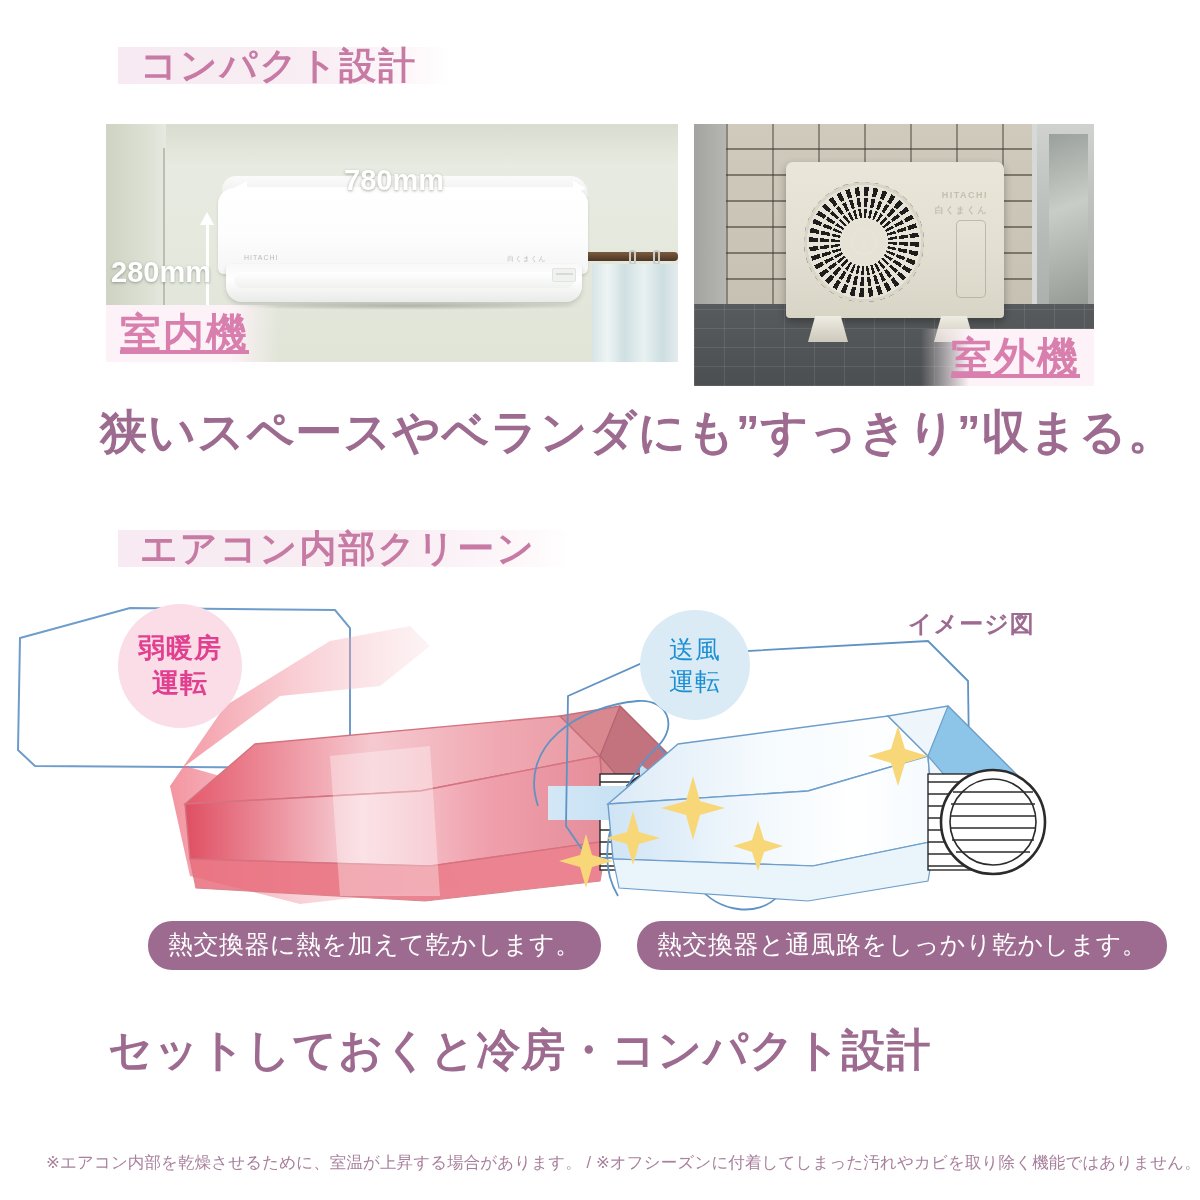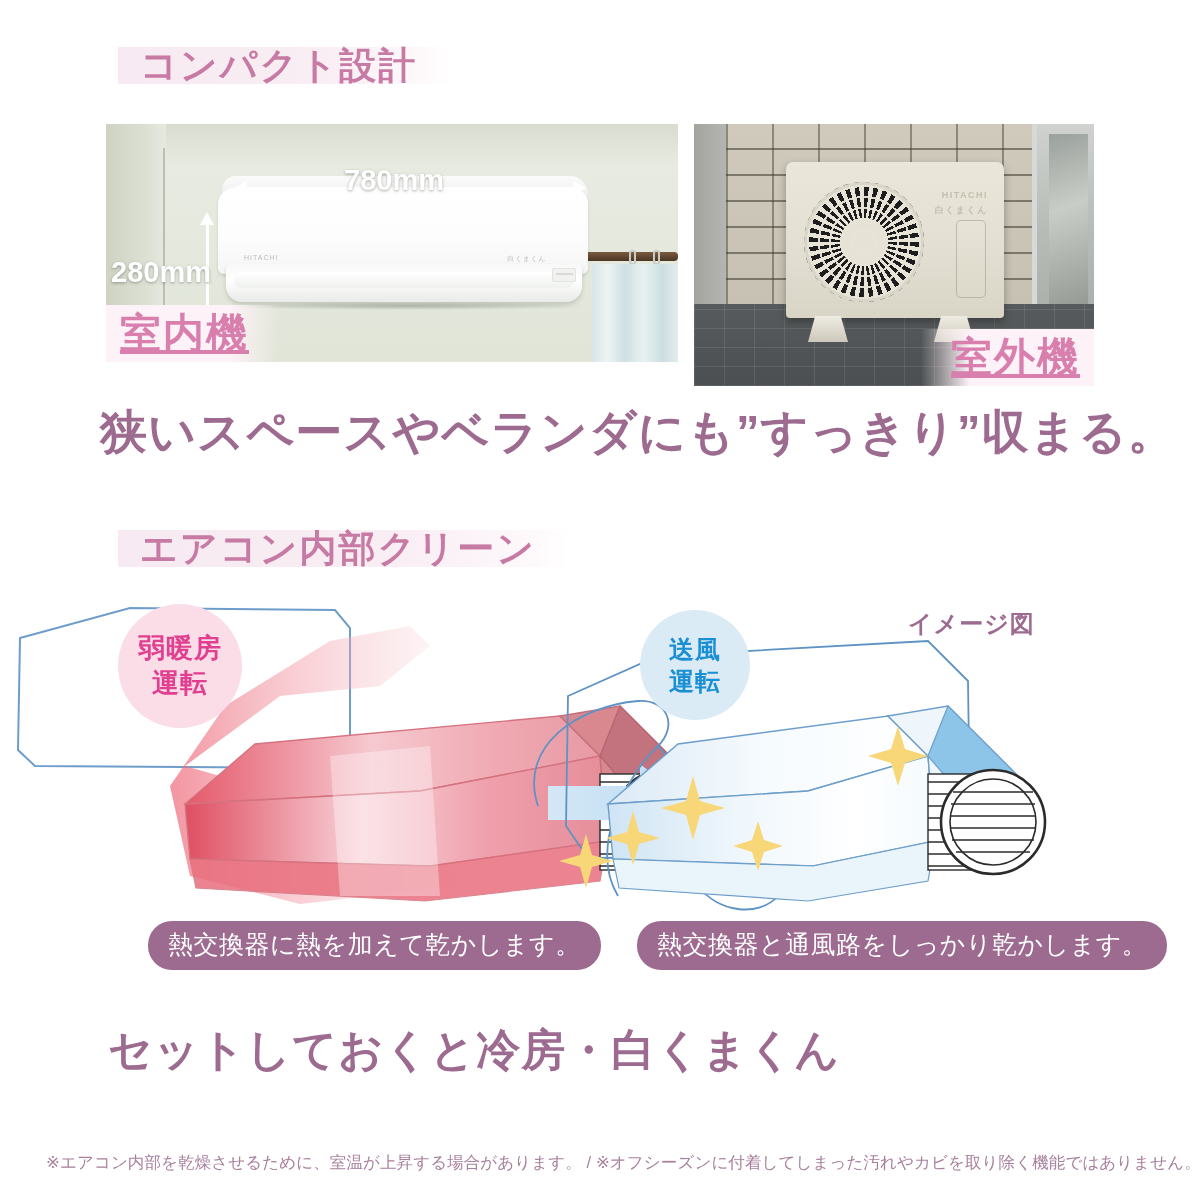--- a/index.html
+++ b/index.html
@@ -292,21 +292,21 @@
   }
   #badge-weak-heat {
     left: 118px; top: 8px; width: 124px; height: 124px;
     background: #fbdde8;
   }
   #badge-weak-heat .bt { font-size: 27px; font-weight: 700; color: #e0408f; line-height: 1.28; letter-spacing: 1px; }
   #badge-fan {
     left: 640px; top: 14px; width: 110px; height: 110px;
     background: #dbebf5;
   }
-  #badge-fan .bt { font-size: 25px; font-weight: 700; color: #1b8fd4; line-height: 1.3; letter-spacing: 1px; }
+  #badge-fan .bt { font-size: 25px; font-weight: 400; color: #1b8fd4; line-height: 1.3; letter-spacing: 1px; }
 
   #image-note {
     position: absolute; left: 908px; top: 12px;
     font-size: 24px; font-weight: 700; color: #9d6a90; letter-spacing: 1px;
   }
 
   .dia-svg { position: absolute; left: 0; top: 0; }
 
   .caption-pill {
     position: absolute;
@@ -567,18 +567,18 @@
 
     <div class="caption-pill" id="caption-left">
       <span class="t">熱交換器に熱を加えて乾かします。</span>
     </div>
     <div class="caption-pill" id="caption-right">
       <span class="t">熱交換器と通風路をしっかり乾かします。</span>
     </div>
   </div>
 
   <div class="statement" id="statement-clean">
-    <span class="ln">セットしておくと冷房・白くまくん</span>
+    <span class="ln">セットしておくと冷房・コンパクト設計</span>
   </div>
 
   <div id="footnote">※エアコン内部を乾燥させるために、室温が上昇する場合があります。 / ※オフシーズンに付着してしまった汚れやカビを取り除く機能ではありません。</div>
 
 </div>
 
 </body></html>

